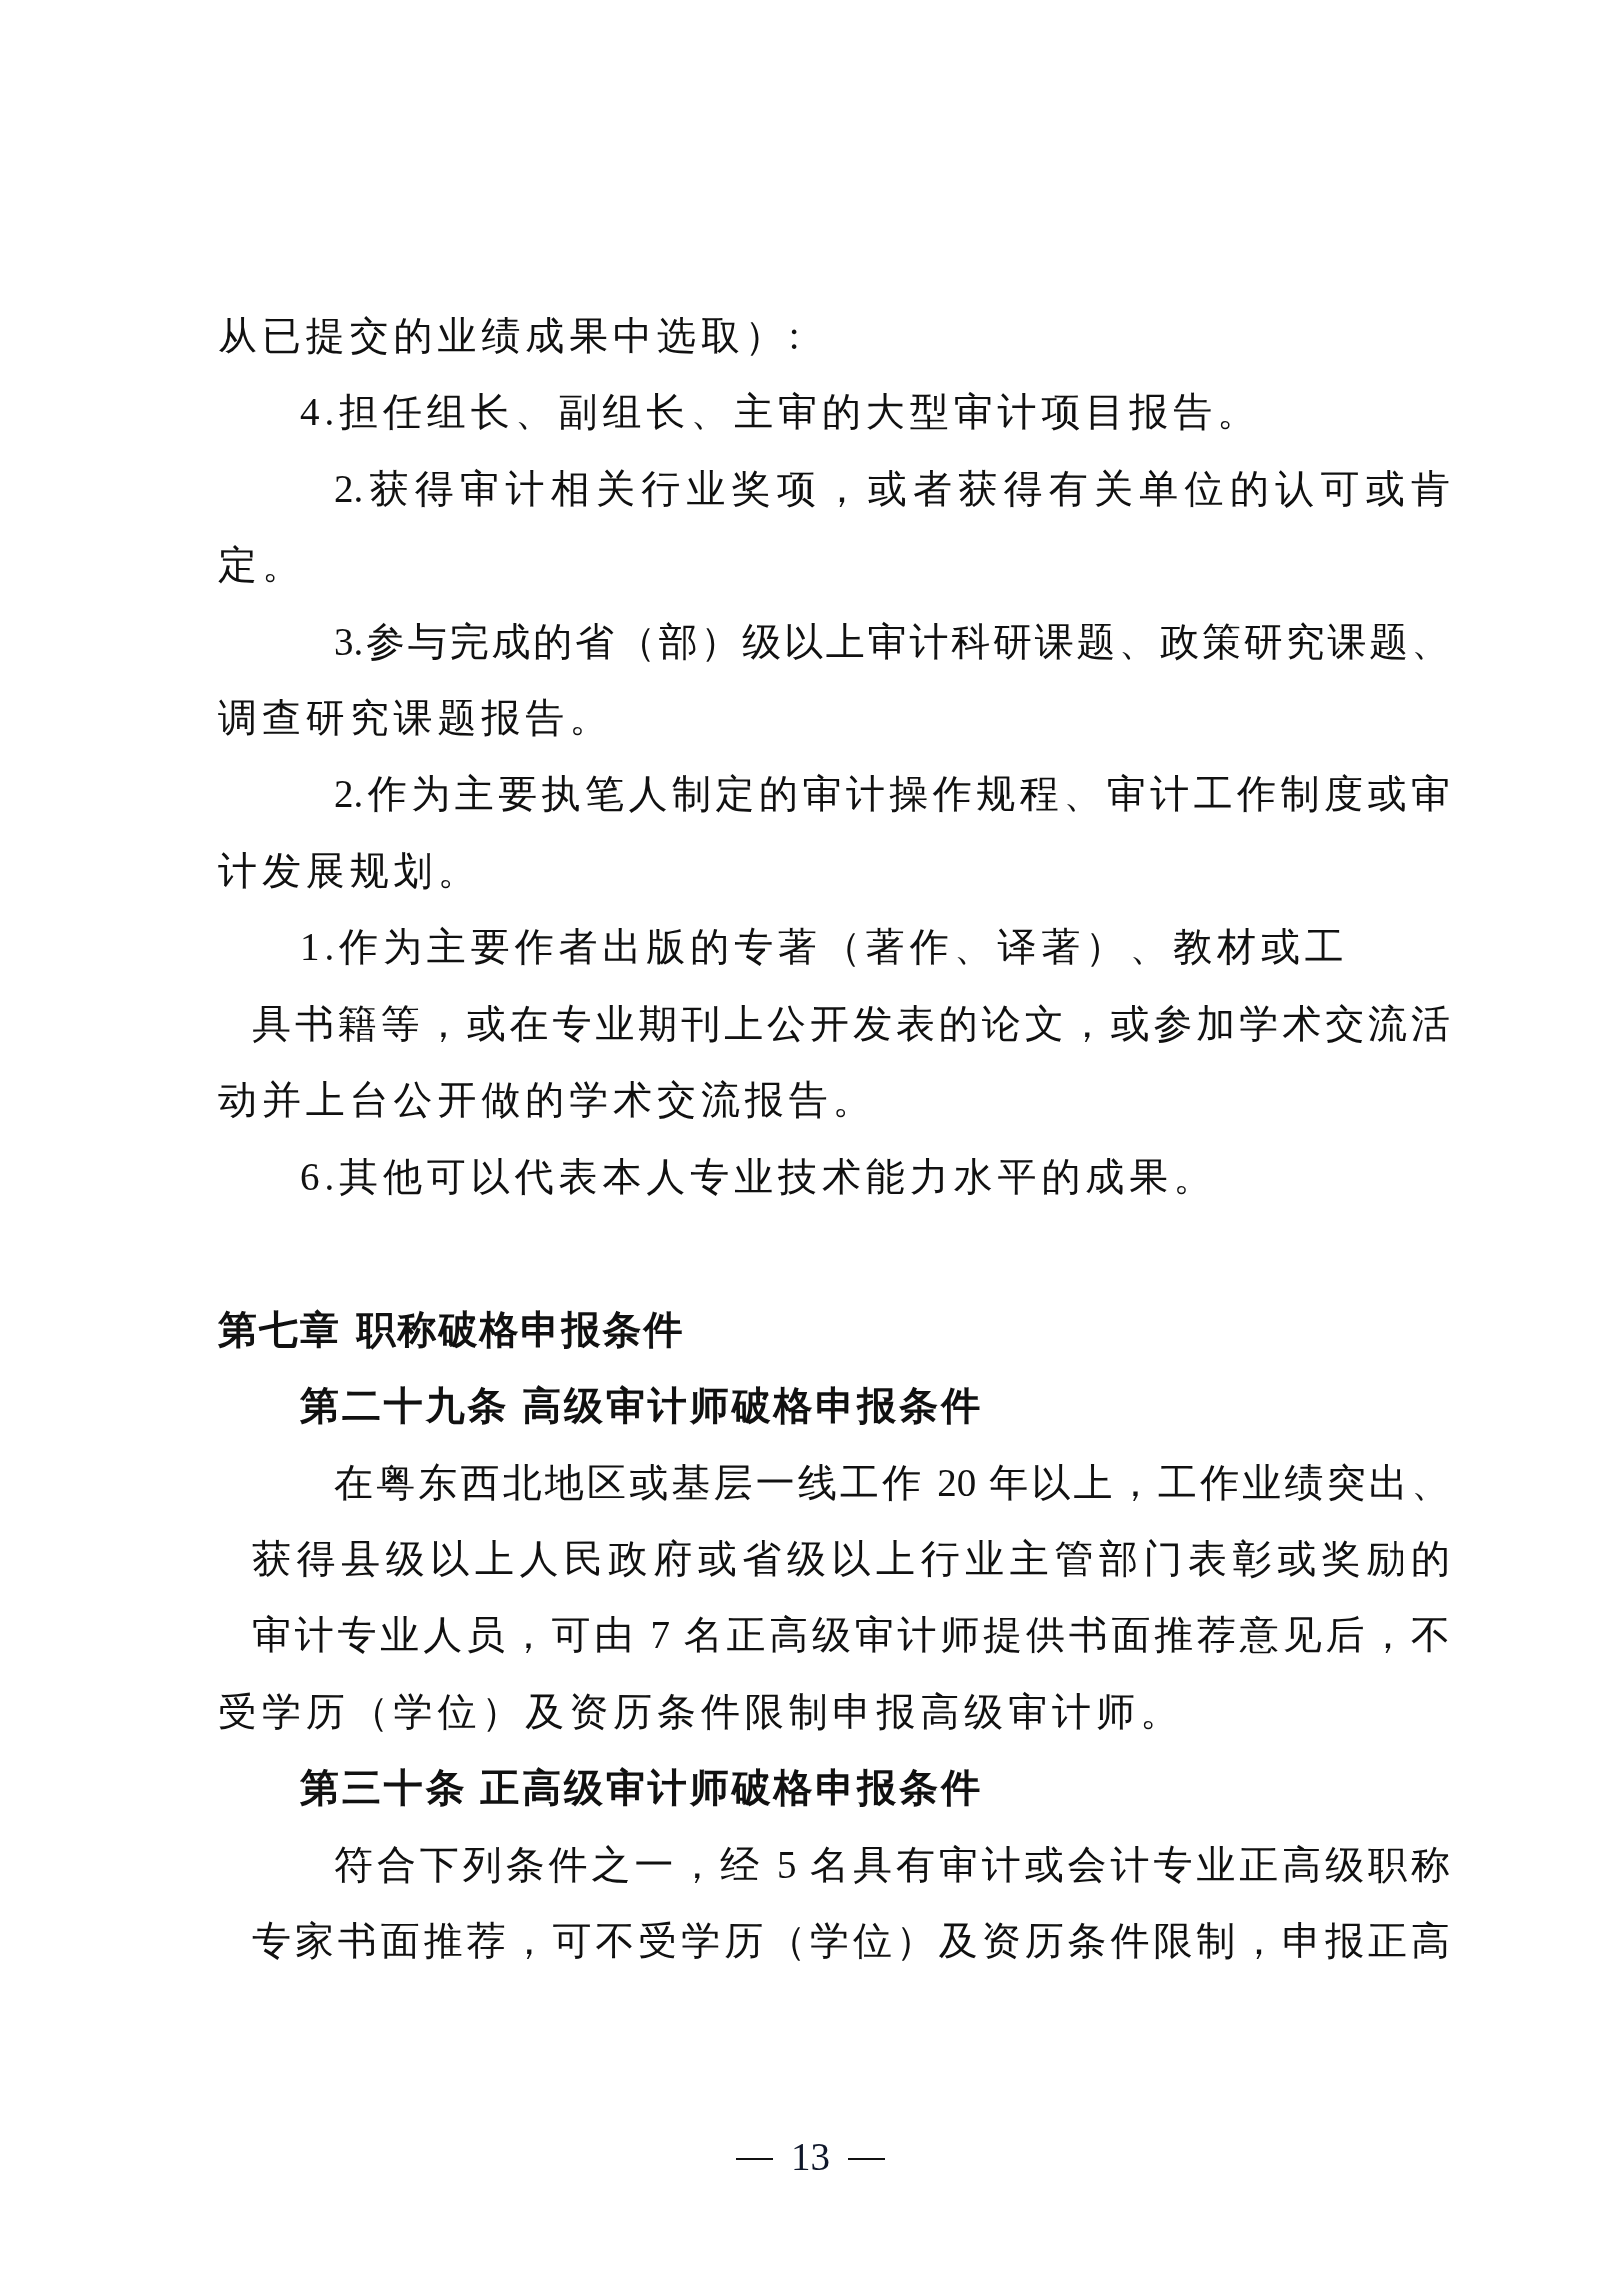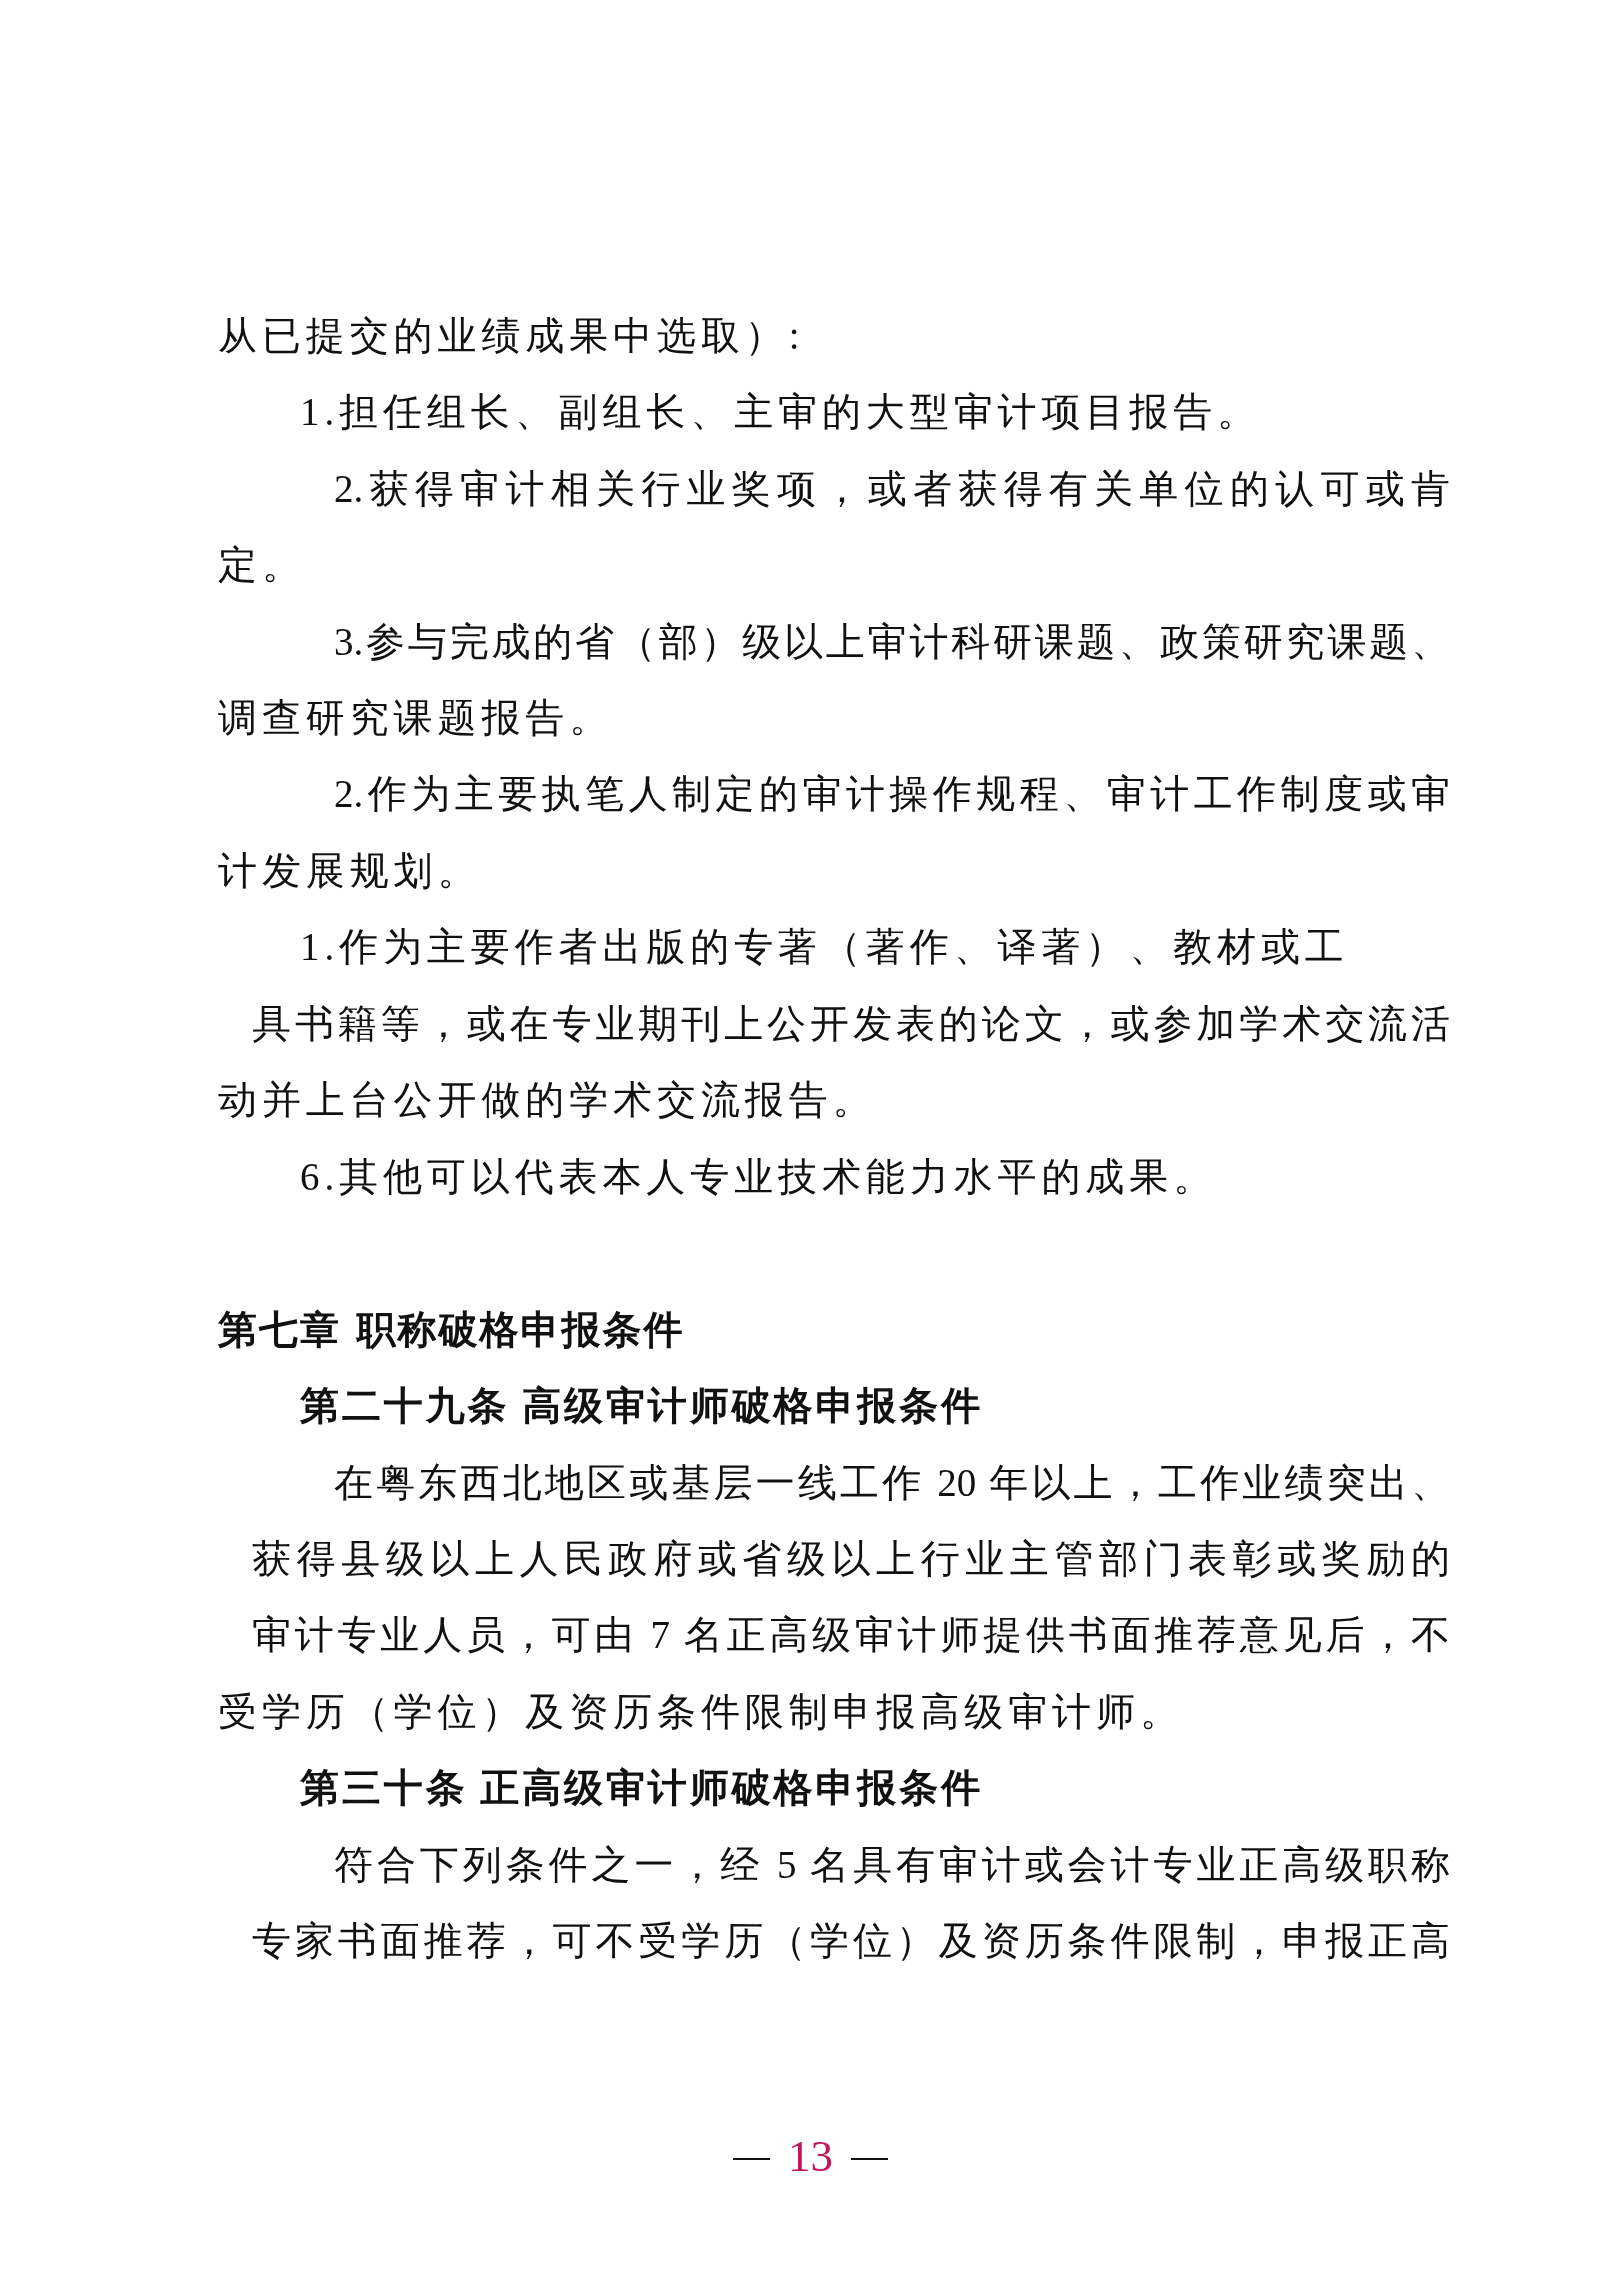--- a/index.html
+++ b/index.html
@@ -48,41 +48,41 @@
       font-weight: bold;
       letter-spacing: 2.9px;
     }
     .pagenum {
       position: absolute;
       top: 2133px;
       left: 0;
       width: 1621px;
       text-align: center;
       font-family: "Liberation Serif", "DejaVu Serif", serif;
-      font-size: 45px;
+      font-size: 39px;
       line-height: 47px;
-      color: #be185d;
+      color: #0f172a;
     }
     .pagenum .dash {
       display: inline-block;
       width: 37px;
       height: 2px;
       background: #111111;
       vertical-align: middle;
       margin: 0 17.6px;
       position: relative;
       top: -2px;
     }
   </style>
 </head>
 <body>
 
 <div class="page">
   <div class="line" style="top:310px">从已提交的业绩成果中选取）:</div>
-  <div class="line indent" style="top:386px">1.担任组长、副组长、主审的大型审计项目报告。</div>
+  <div class="line indent" style="top:386px">4.担任组长、副组长、主审的大型审计项目报告。</div>
   <div class="line indent justify" style="top:463px">2.获得审计相关行业奖项，或者获得有关单位的认可或肯</div>
   <div class="line" style="top:539px">定。</div>
   <div class="line indent justify" style="top:616px">3.参与完成的省（部）级以上审计科研课题、政策研究课题、</div>
   <div class="line" style="top:692px">调查研究课题报告。</div>
   <div class="line indent justify" style="top:768px">2.作为主要执笔人制定的审计操作规程、审计工作制度或审</div>
   <div class="line" style="top:845px">计发展规划。</div>
   <div class="line indent" style="top:921px">1.作为主要作者出版的专著（著作、译著）、教材或工</div>
   <div class="line justify" style="top:998px">具书籍等，或在专业期刊上公开发表的论文，或参加学术交流活</div>
   <div class="line" style="top:1074px">动并上台公开做的学术交流报告。</div>
   <div class="line indent" style="top:1151px">6.其他可以代表本人专业技术能力水平的成果。</div>

